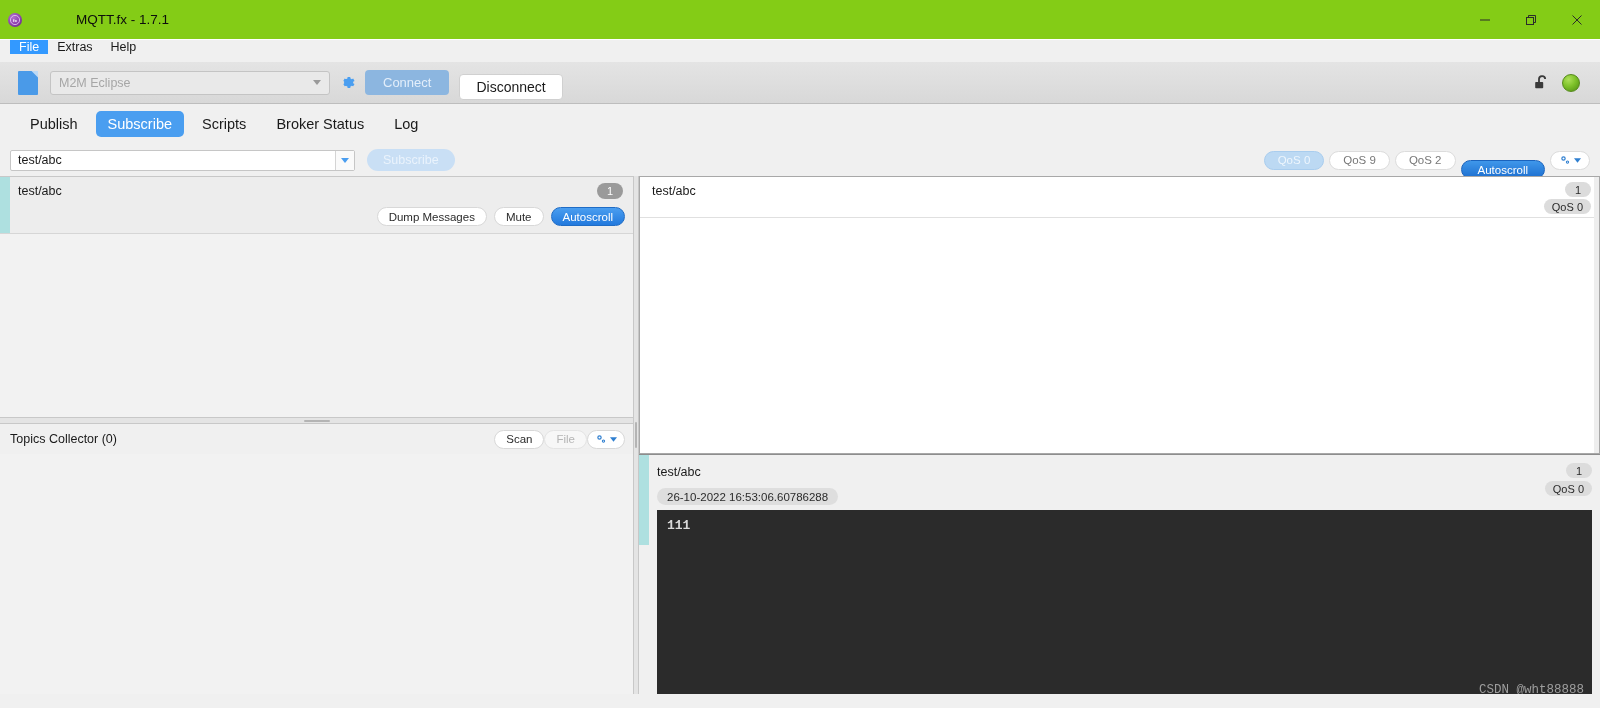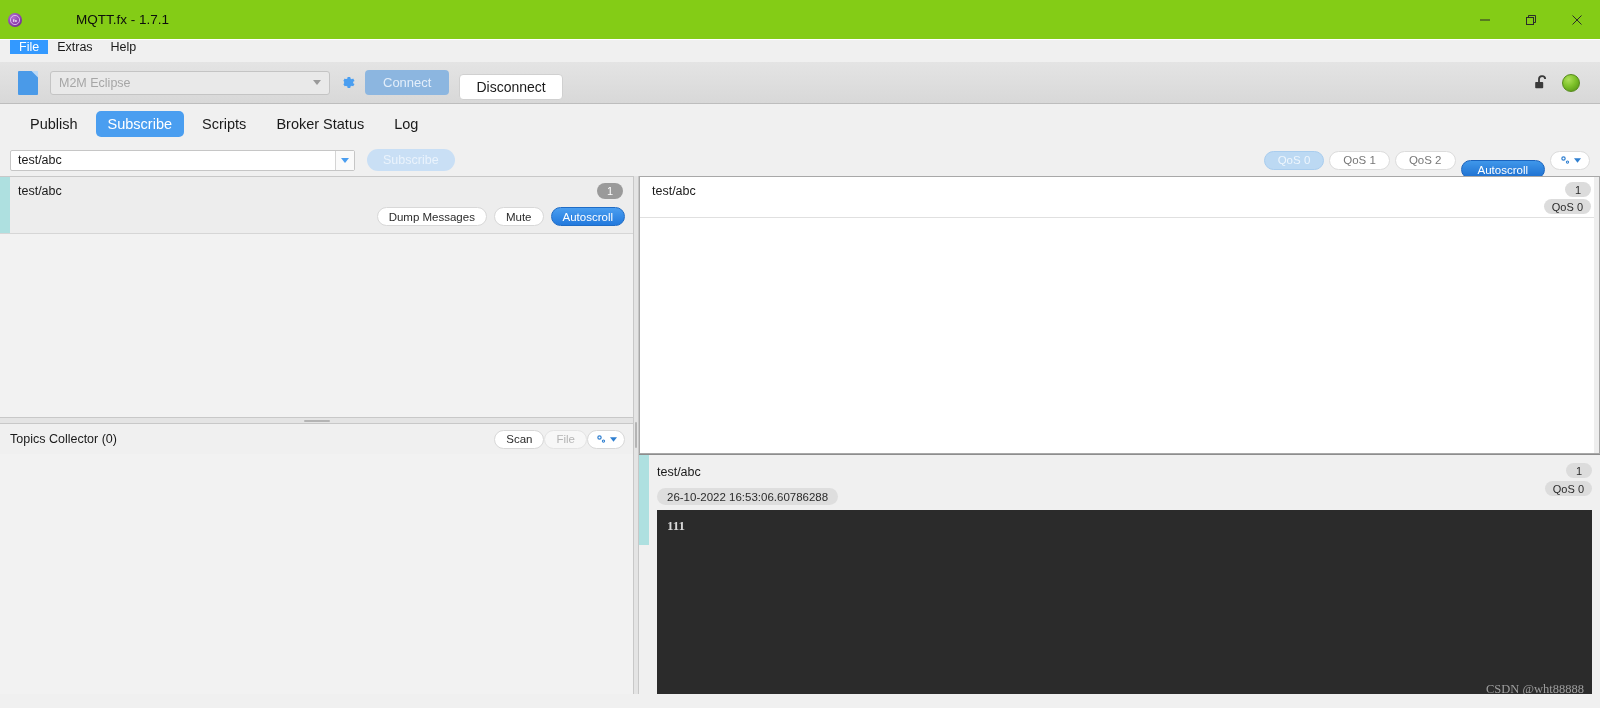--- a/index.html
+++ b/index.html
@@ -207,21 +207,21 @@
   }
   .ts-badge {
     display: inline-flex; align-items: center; height: 17px; border-radius: 9px;
     background: #dedede; color: #2b2b2b; font-size: 11.5px; padding: 0 10px;
     margin: 9px 0 0 0;
   }
   .payload {
     margin: 5px 8px 0 18px; background: #2b2b2b; color: #d9d9d9;
     font-size: 13px; font-weight: bold; padding: 8px 16px 0 10px;
     height: 193px; position: relative;
-    font-family: Liberation Serif, serif;
+    font-family: Liberation Mono, monospace;
   }
   .watermark {
     position: absolute; right: 8px; bottom: 6px;
     font-size: 12.5px; color: #9e9e9e; font-weight: normal;
   }
   .scrollbar-v {
     position: absolute; right: 0; top: 0; bottom: 0; width: 5px; background: #eeeeee;
   }
 </style>
 </head>
@@ -301,21 +301,21 @@
   <div class="sub-row">
     <div class="topic-combo">
       <span class="val">test/abc</span>
       <span class="arrow-box">
         <span class="arrow-dn"></span>
       </span>
     </div>
     <div class="btn-subscribe">Subscribe</div>
     <div class="sub-right">
       <div class="pill sel-soft">QoS 0</div>
-      <div class="pill">QoS 1</div>
+      <div class="pill">QoS 9</div>
       <div class="pill">QoS 2</div>
       <div class="pill sel-strong">Autoscroll</div>
       <div class="pill gear-pill">
         <svg width="12" height="12" viewBox="0 0 16 16">
           <circle cx="6" cy="6" r="2.2" fill="none" stroke="#2f7fd0" stroke-width="1.6"></circle>
           <circle cx="11.3" cy="10.8" r="1.5" fill="none" stroke="#2f7fd0" stroke-width="1.4"></circle>
         </svg>
         <svg width="7" height="5" viewBox="0 0 8 5">
           <polygon points="0,0 8,0 4,5" fill="#2f7fd0"></polygon>
         </svg>

